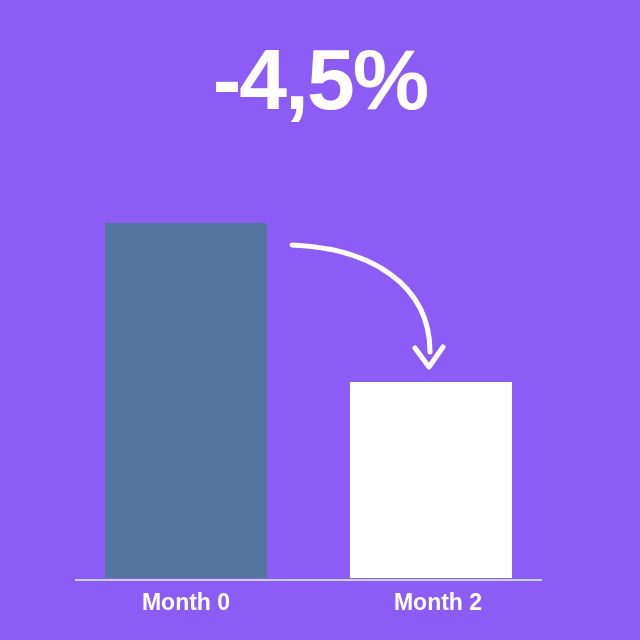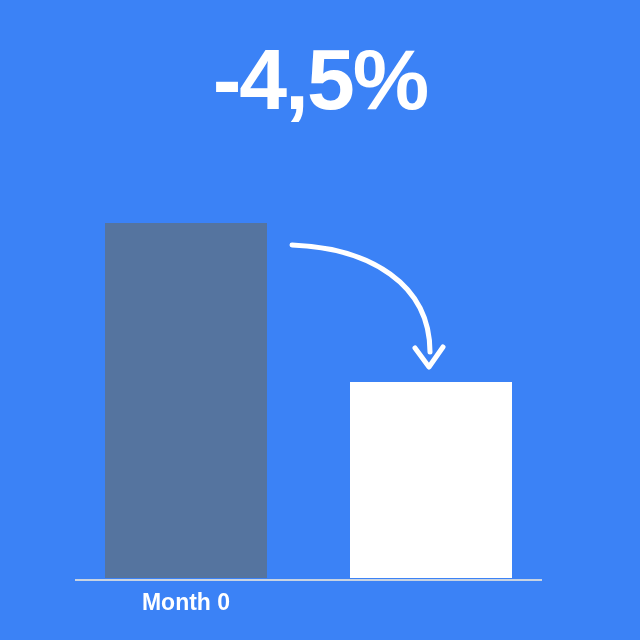--- a/index.html
+++ b/index.html
@@ -94,34 +94,35 @@
     left: 0;
     top: 0;
     width: 640px;
     height: 640px;
     pointer-events: none;
   }
 </style>
 </head>
 <body>
 
-<div id="infographic" style="background: #3b82f6;">
+<div id="infographic" style="background: #8b5cf6;">
 
   <div class="headline" style="color: rgb(255, 255, 255);">-4,5%</div>
 
   <div class="plot">
 
     <div class="bar bar-month0" style="height: 355px; background: rgb(85, 116, 159);"></div>
 
     <div class="bar bar-month2" style="height: 196px; background: rgb(255, 255, 255);"></div>
 
     <div class="axis-line" style="background: rgb(200, 211, 226);"></div>
 
     <div class="tick-label tick-month0" style="color: rgb(255, 255, 255);">Month 0</div>
 
+    <div class="tick-label tick-month2" style="color: rgb(255, 255, 255);">Month 2</div>
 
     <svg class="arrow-svg" viewBox="0 0 640 640" aria-hidden="true">
       <path d="M 292 223 C 370 226, 430 262, 430 330" fill="none" stroke="#ffffff" stroke-width="5" stroke-linecap="round"></path>
       <path d="M 415 326 L 429 345 L 443 325" fill="none" stroke="#ffffff" stroke-width="5" stroke-linecap="round" stroke-linejoin="round"></path>
     </svg>
 
   </div>
 </div>
 
 </body></html>

